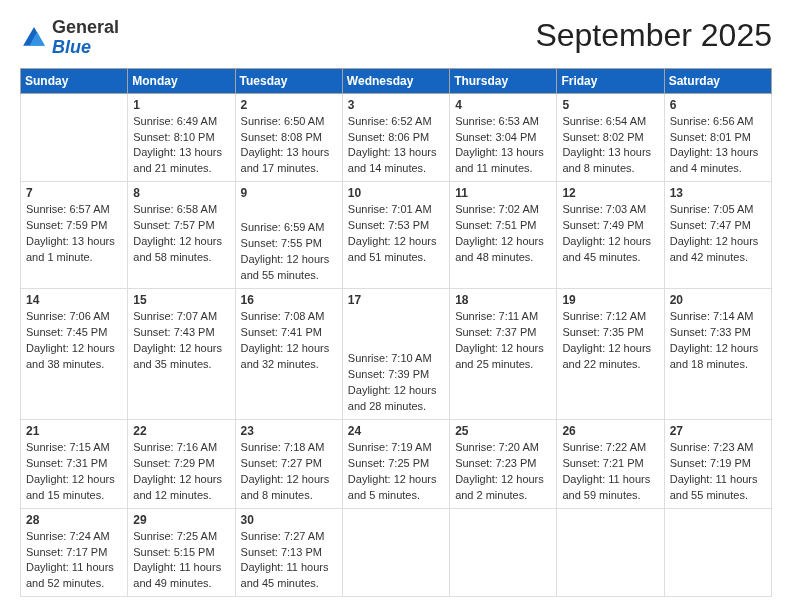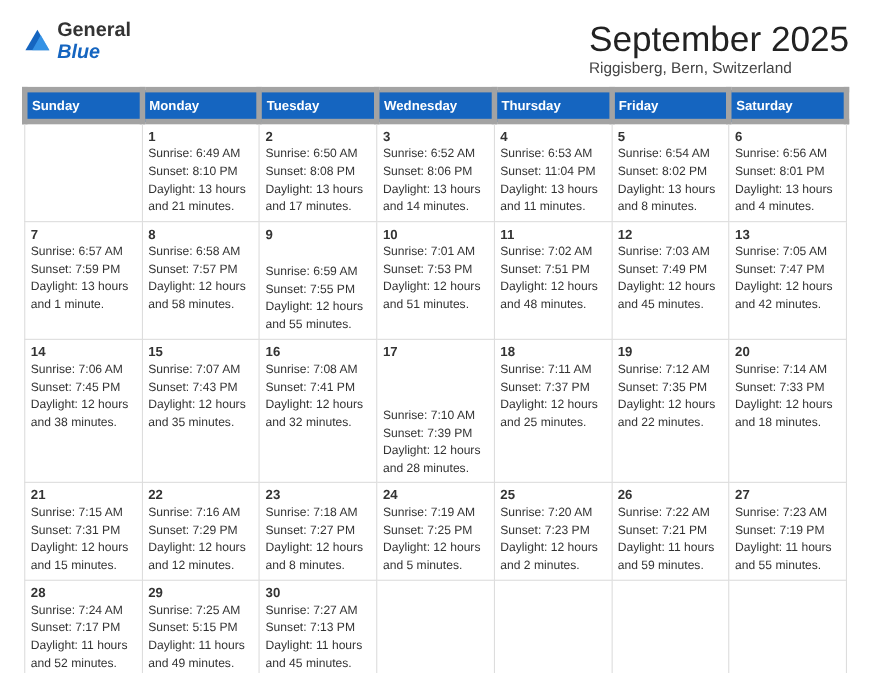--- a/index.html
+++ b/index.html
@@ -33,20 +33,21 @@
       font-weight: bold;
       line-height: 1.1;
     }
     .logo-general { color: #333; }
     .logo-blue { color: #1565c0; font-style: italic; }
     .logo-icon {
       width: 28px;
       height: 28px;
     }
     .title-block {
+      text-align: right;
     }
     .month-title {
       font-size: 32px;
       font-weight: normal;
       color: #222;
       line-height: 1.1;
     }
     .location {
       font-size: 14px;
       color: #444;
@@ -58,21 +59,21 @@
       width: 100%;
       table-layout: fixed;
     }
     .calendar th {
       background-color: #1565c0;
       color: #fff;
       font-size: 12px;
       font-weight: bold;
       padding: 5px 4px;
       text-align: left;
-      border: 5px solid #a3a3a3;
+      border: 1px solid #a3a3a3;
     }
     .calendar td {
       vertical-align: top;
       padding: 4px 5px;
       border: 1px solid #ddd;
       font-size: 9.5px;
       color: #333;
       height: 85px;
     }
     .day-number {
@@ -103,21 +104,20 @@
         <polygon points="18,4 32,28 4,28" fill="#1565c0"></polygon>
         <polygon points="22,10 32,28 12,28" fill="#42a5f5" opacity="0.7"></polygon>
       </svg>
       <div class="logo-text">
         <span class="logo-general">General</span><br>
         <span class="logo-blue">Blue</span>
       </div>
     </div>
     <div class="title-block">
       <div class="month-title">September 2025</div>
-      <div class="location">Riggisberg, Bern, Switzerland</div>
     </div>
   </div>
 
   <table class="calendar">
     <thead>
       <tr>
       <th>Sunday</th>
           <th>Monday</th>
           <th>Tuesday</th>
           <th>Wednesday</th>
@@ -146,21 +146,21 @@
           <td>
             <span class="day-number">3</span>
             <div class="day-info" style="white-space: pre-line;">Sunrise: 6:52 AM
 Sunset: 8:06 PM
 Daylight: 13 hours
 and 14 minutes.</div>
           </td>
           <td>
             <span class="day-number">4</span>
             <div class="day-info" style="white-space: pre-line;">Sunrise: 6:53 AM
-Sunset: 11:04 PM
+Sunset: 3:04 PM
 Daylight: 13 hours
 and 11 minutes.</div>
           </td>
           <td>
             <span class="day-number">5</span>
             <div class="day-info" style="white-space: pre-line;">Sunrise: 6:54 AM
 Sunset: 8:02 PM
 Daylight: 13 hours
 and 8 minutes.</div>
           </td>

